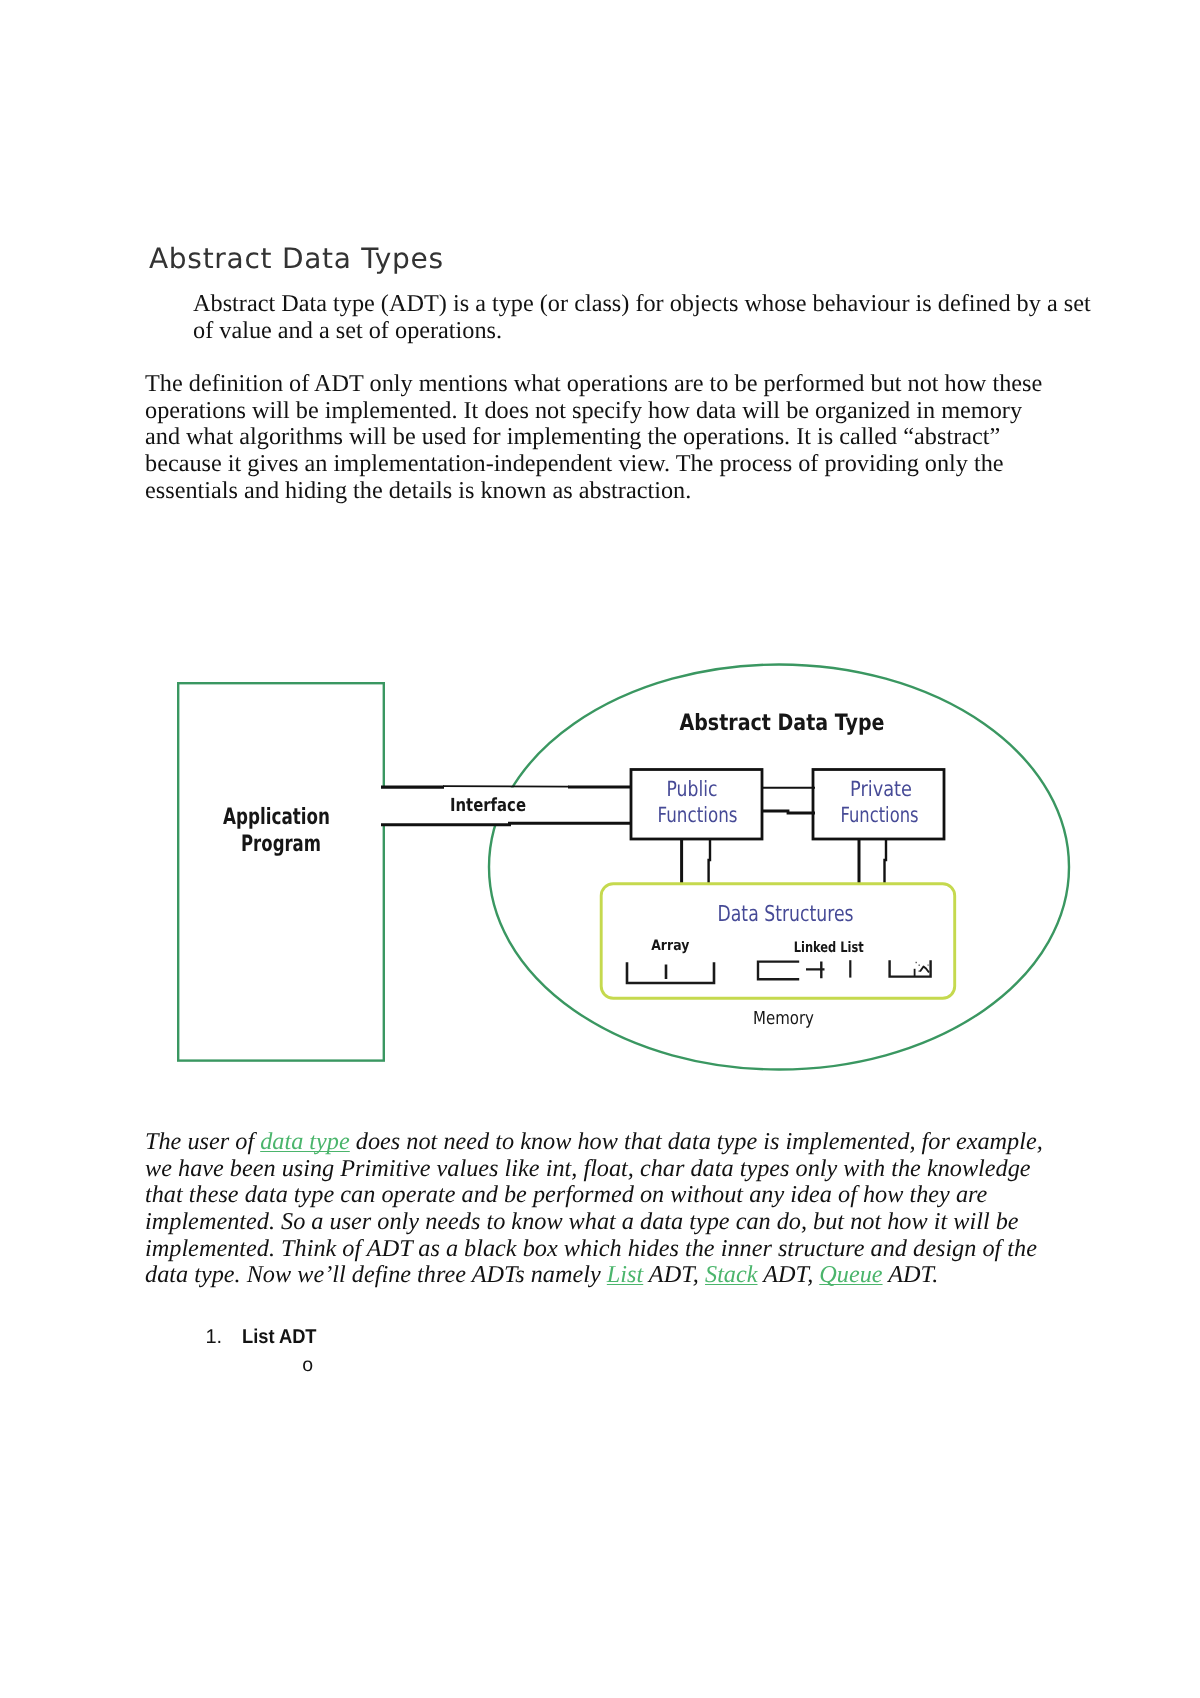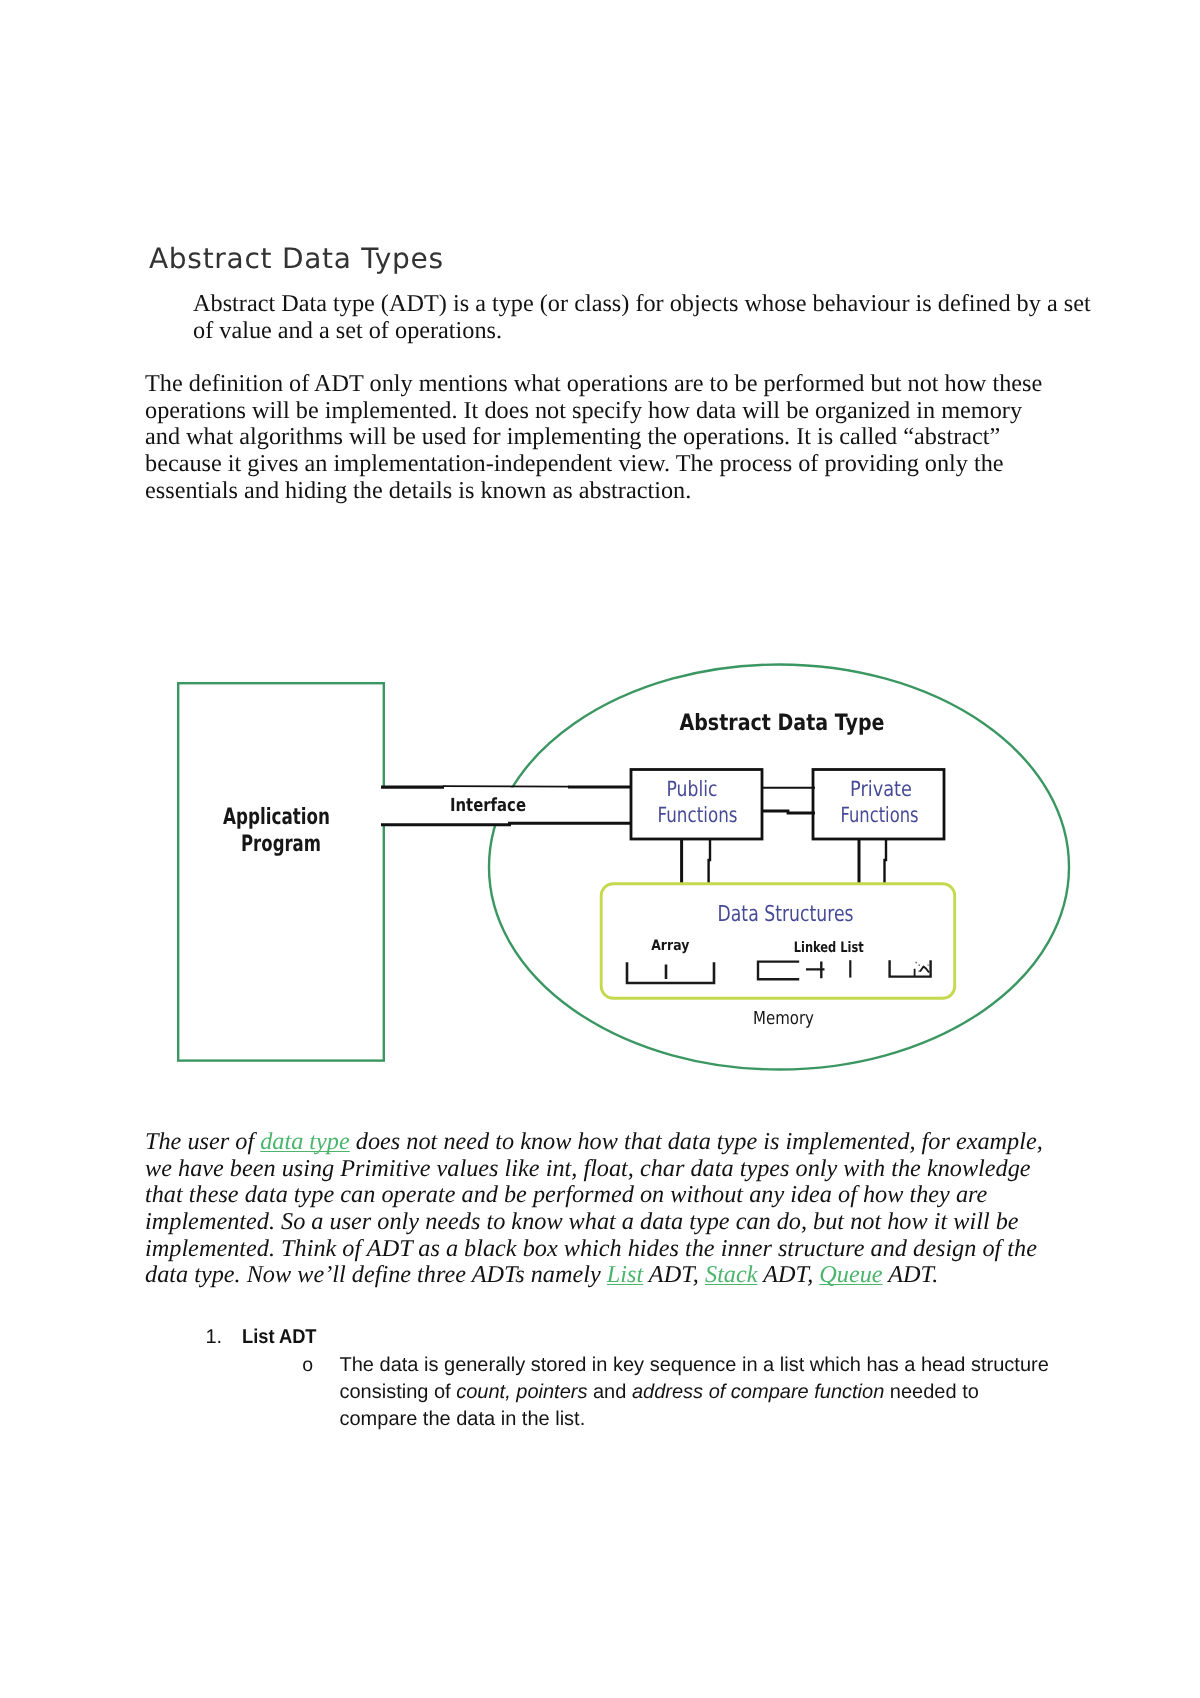--- a/index.html
+++ b/index.html
@@ -109,15 +109,14 @@
     <text class="dglbl dglbl-m" x="783.5" y="384" textLength="61" lengthAdjust="spacingAndGlyphs" text-anchor="middle">Memory</text>
   </svg>
 
   <p class="para" style="left:145px;top:1129px;font-style:italic;">
     <span>The user of </span><a class="glink">data type</a><span> does not need to know how that data type is implemented, for example, we have been using Primitive values like int, float, char data types only with the knowledge that these data type can operate and be performed on without any idea of how they are implemented. So a user only needs to know what a data type can do, but not how it will be implemented. Think of ADT as a black box which hides the inner structure and design of the data type. Now we’ll define three ADTs namely </span><a class="glink">List</a><span> ADT, </span><a class="glink">Stack</a><span> ADT, </span><a class="glink">Queue</a><span> ADT.</span>
   </p>
 
   <div class="lst lst-num">1.</div>
   <div class="lst lst-title">List ADT</div>
   <div class="lst lst-bullet">o</div>
-  <div class="lst lst-text"><span>The data is generally stored in key sequence in a list which has a head structure consisting of </span><i>count, pointers</i><span> and </span><i>address of compare function</i><span> needed to compare the data in the list.</span></div>
 
 </div>
 
 </body></html>

